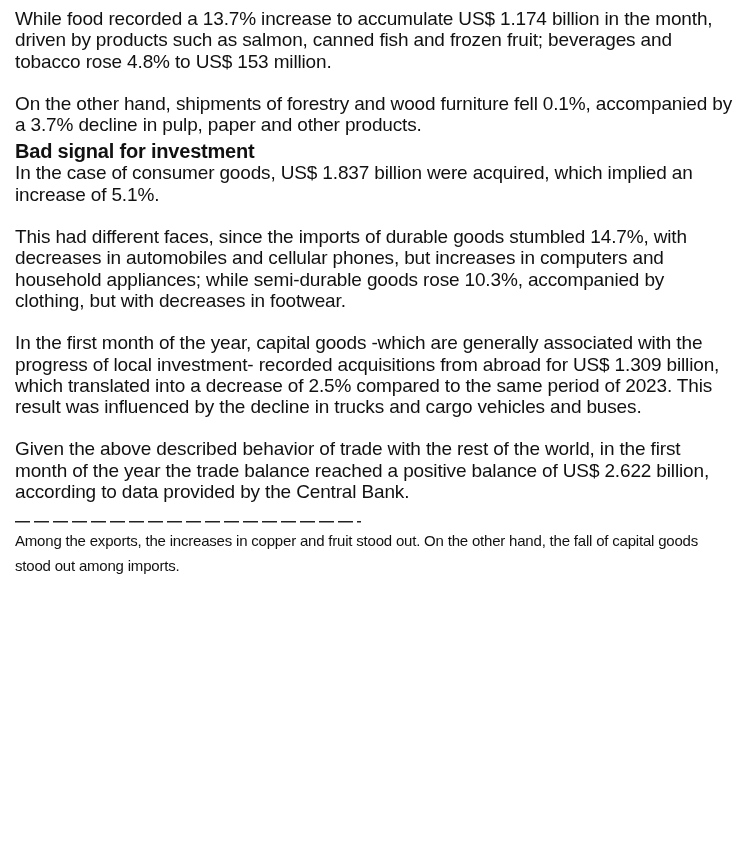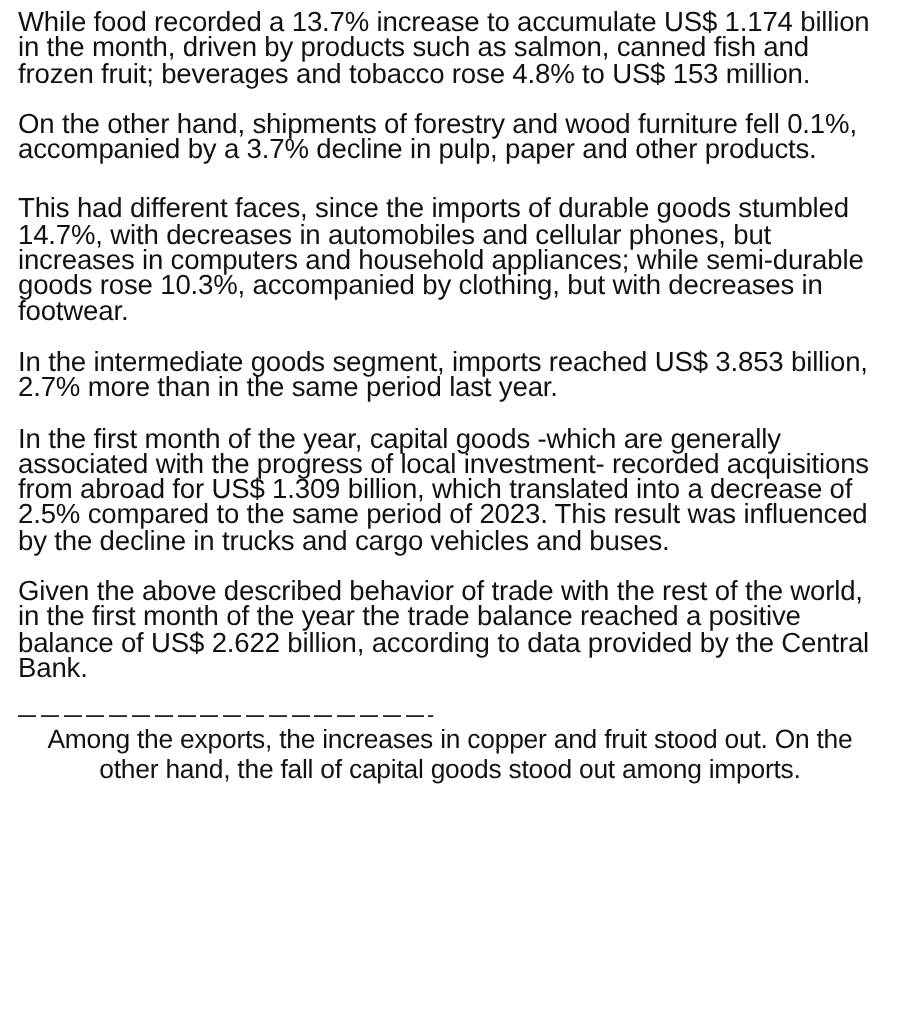--- a/index.html
+++ b/index.html
@@ -3,45 +3,46 @@
   <meta charset="utf-8">
   <style>
     html, body { margin: 0; padding: 0; background: #ffffff; }
     body {
       width: 750px; height: 860px; overflow: hidden;
       font-family: "Liberation Sans", sans-serif;
       color: #111111;
     }
     .page { padding: 8px 15px 0 15px; }
     p.body {
-      font-size: 23px; line-height: 21.3px; margin: 0 0 21px 0;
+      font-size: 19px; line-height: 21.3px; margin: 0 0 21px 0;
       letter-spacing: -0.15px;
     }
     h2.section {
       font-size: 20px; font-weight: bold; line-height: 22px;
       margin: 0; padding-top: 1px; letter-spacing: -0.2px;
     }
     .sep {
       margin: 5px 0 4px 0; height: 12px; width: 346px;
       background-image: repeating-linear-gradient(to right, #222 0 15px, transparent 15px 19px);
       background-size: 100% 1.5px; background-repeat: no-repeat; background-position: 0 9px;
     }
     p.caption {
-      font-size: 22px; line-height: 25px; margin: 0; letter-spacing: -0.2px; text-align: center;
+      font-size: 15px; line-height: 25px; margin: 0; letter-spacing: -0.2px;
     }
   </style>
 </head>
 <body>
 
 <div class="page">
   <p class="body">While food recorded a 13.7% increase to accumulate US$ 1.174 billion in the month, driven by products such as salmon, canned fish and frozen fruit; beverages and tobacco rose 4.8% to US$ 153 million.</p>
-  <p class="body" style="margin-bottom:28px">On the other hand, shipments of forestry and wood furniture fell 0.1%, accompanied by a 3.7% decline in pulp, paper and other products.</p>
+  <p class="body" style="margin-bottom:4px">On the other hand, shipments of forestry and wood furniture fell 0.1%, accompanied by a 3.7% decline in pulp, paper and other products.</p>
 
   <section>
+    <h2 class="section">Bad signal for investment</h2>
+    <p class="body">In the case of consumer goods, US$ 1.837 billion were acquired, which implied an increase of 5.1%.</p>
     <p class="body">This had different faces, since the imports of durable goods stumbled 14.7%, with decreases in automobiles and cellular phones, but increases in computers and household appliances; while semi-durable goods rose 10.3%, accompanied by clothing, but with decreases in footwear.</p>
-    <p class="body">In the intermediate goods segment, imports reached US$ 3.853 billion, 2.7% more than in the same period last year.</p>
     <p class="body">In the first month of the year, capital goods -which are generally associated with the progress of local investment- recorded acquisitions from abroad for US$ 1.309 billion, which translated into a decrease of 2.5% compared to the same period of 2023. This result was influenced by the decline in trucks and cargo vehicles and buses.</p>
-    <p class="body" style="margin-bottom:20px">Given the above described behavior of trade with the rest of the world, in the first month of the year the trade balance reached a positive balance of US$ 2.622 billion, according to data provided by the Central Bank.</p>
+    <p class="body" style="margin-bottom:10px">Given the above described behavior of trade with the rest of the world, in the first month of the year the trade balance reached a positive balance of US$ 2.622 billion, according to data provided by the Central Bank.</p>
   </section>
 
   <div class="sep"></div>
   <p class="caption">Among the exports, the increases in copper and fruit stood out. On the other hand, the fall of capital goods stood out among imports.</p>
 </div>
 
 </body></html>

